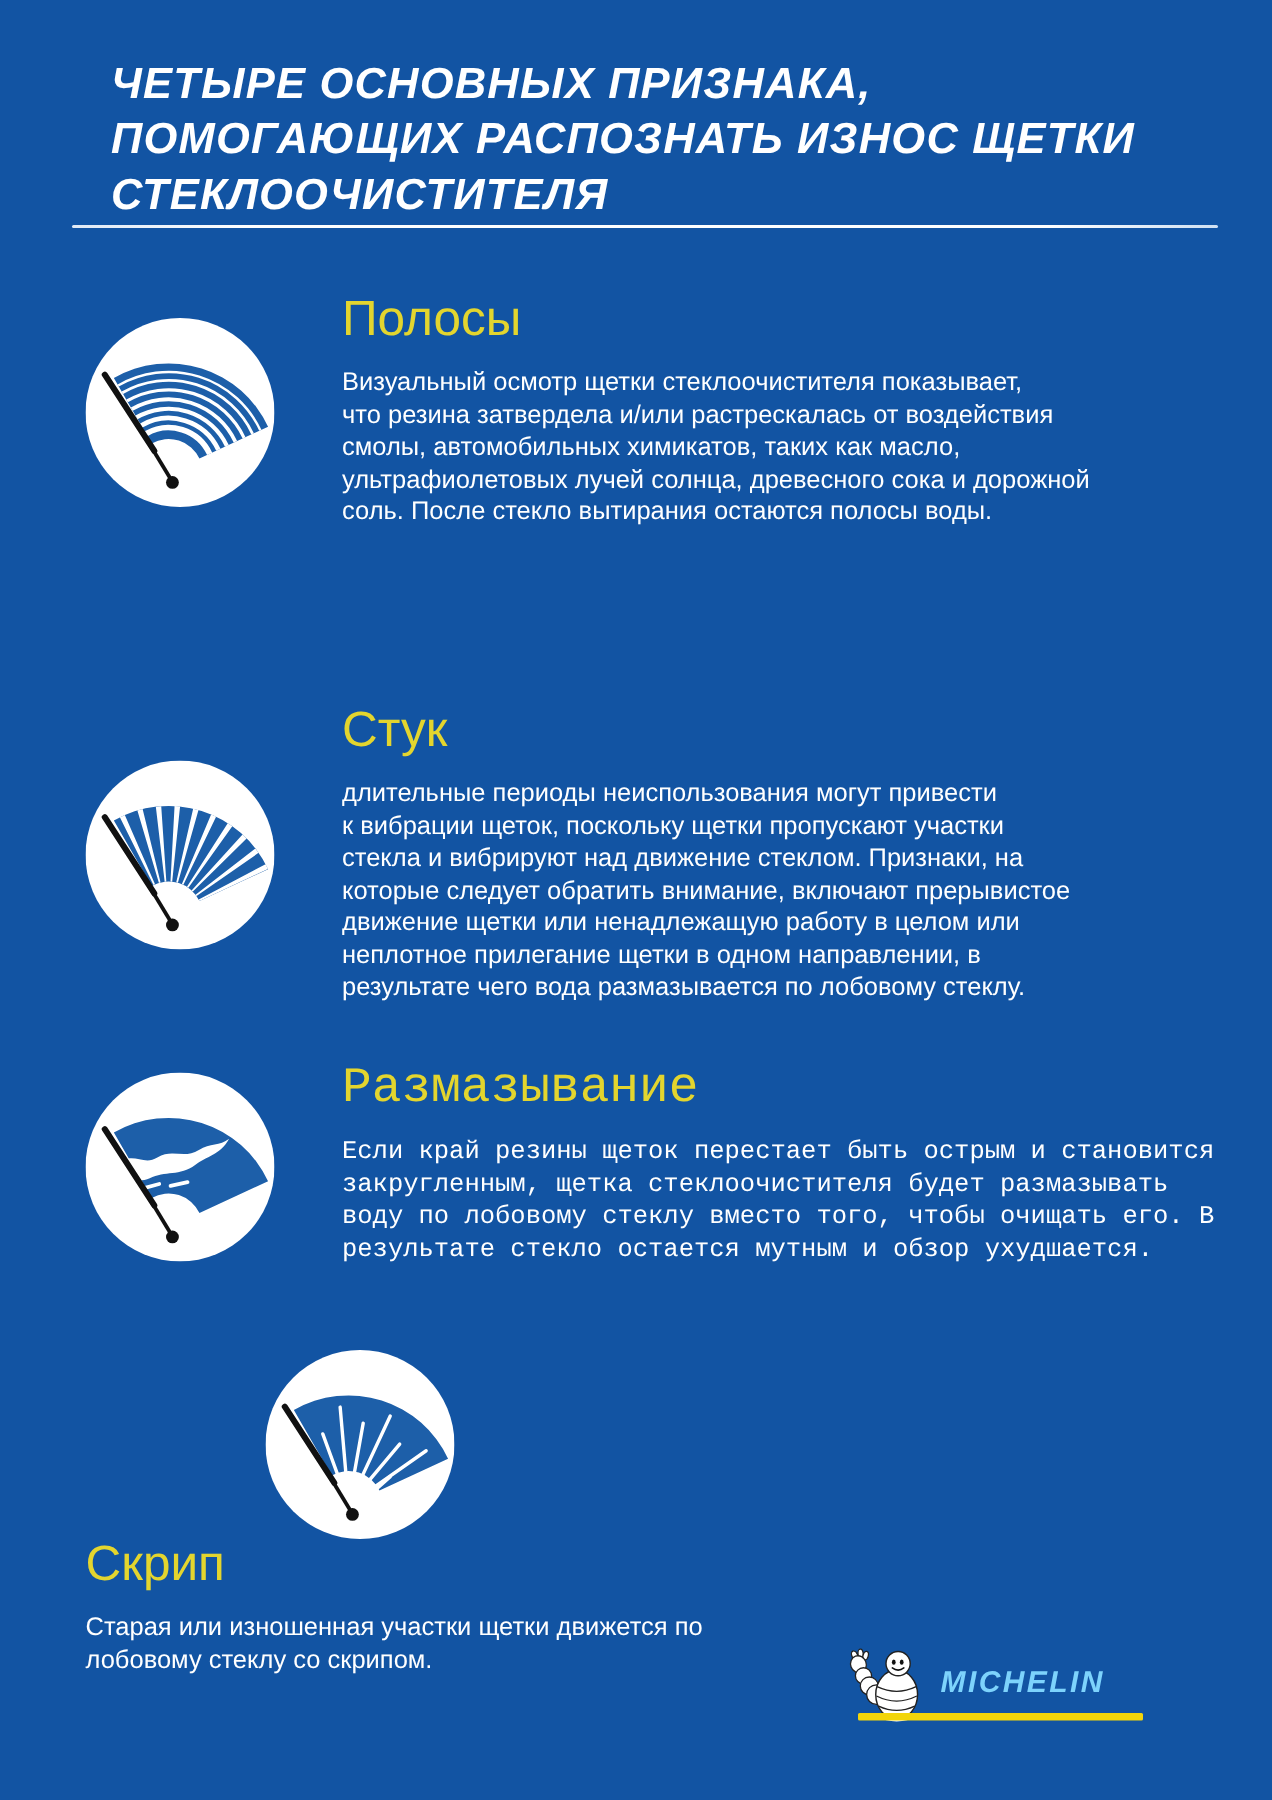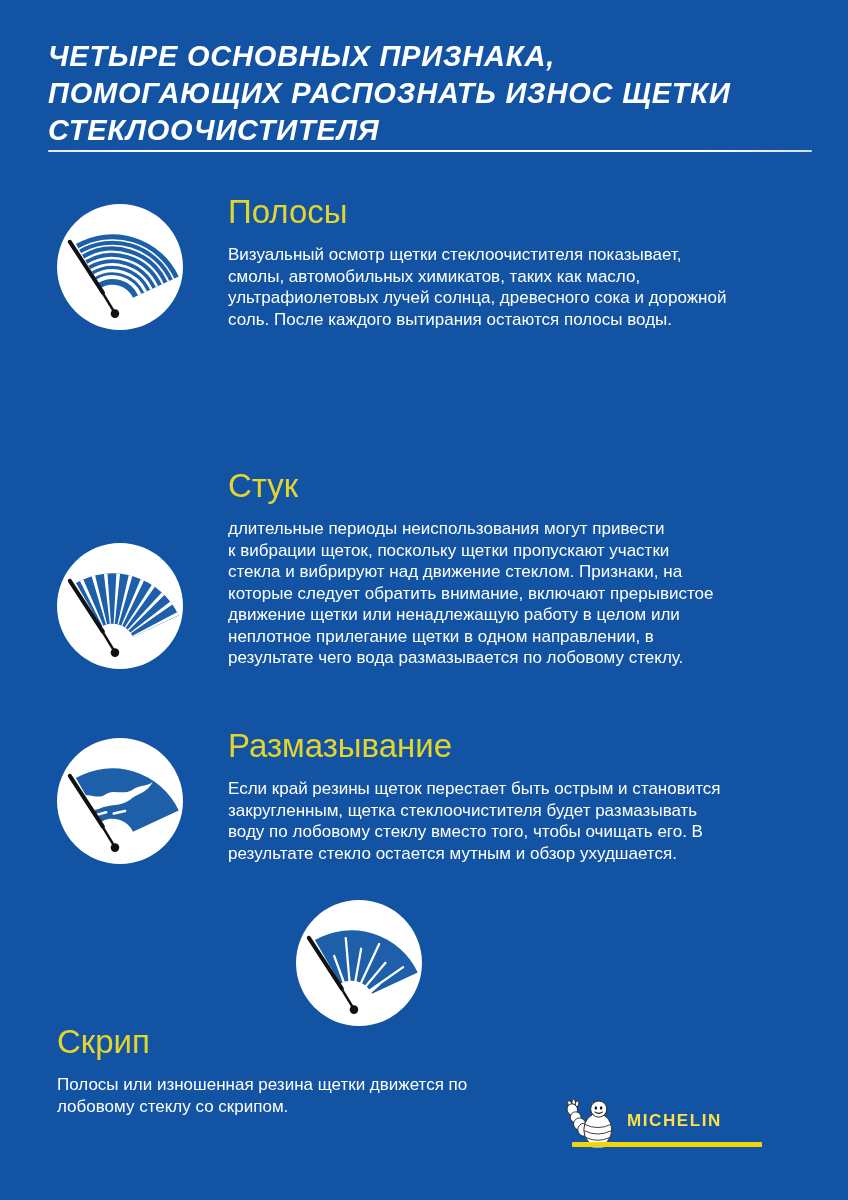--- a/index.html
+++ b/index.html
@@ -14,36 +14,36 @@
   
   .title {
     position: absolute; left: 48px; top: 38px;
     color: #ffffff;
     font-style: italic;
     font-weight: 700;
     font-size: 29px;
     line-height: 37px;
     letter-spacing: 0.8px;
   }
-  .title .tline { white-space: nowrap; }
+  .title .tline { white-space: nowrap; margin-left: 26px; }
   .divider {
     position: absolute; left: 48px; top: 150px;
     width: 764px; height: 2px;
     background: linear-gradient(90deg, #dfe9f5, #ffffff 15%, #ffffff 85%, #cfe0f2);
     border-radius: 1px;
   }
   
   .section {
     position: absolute; left: 57px;
     display: flex;
-    align-items: flex-end;
+    align-items: center;
   }
   .s1 { top: 196px; }
   .s2 { top: 425px; margin-top: 45px; }
-  .s3 { top: 730px; }
+  .s3 { top: 710px; font-family: Liberation Mono, monospace; }
   .s4 { top: 898px; flex-direction: column; }
   .icon-wrap {
     flex: 0 0 126px;
     width: 126px; height: 126px;
     margin-top: 2px;
     margin-right: 45px;
   }
   .icon-wrap svg { display: block; width: 126px; height: 126px; }
   .text-col { display: flex; flex-direction: column; }
   .sec-heading {
@@ -62,23 +62,24 @@
   }
   .sec-body .bline { white-space: nowrap; }
   
   .logo {
     position: absolute; left: 561px; top: 1098px;
     width: 252px; height: 56px;
   }
   .logo .bib { position: absolute; left: 0; top: 0; }
   .logo .wordmark {
     position: absolute; left: 66px; top: 13px;
-    color: #fde047;
+    color: #7dd3fc;
+    font-style: italic;
     font-weight: 700;
-    font-size: 17px;
+    font-size: 20px;
     letter-spacing: 1.6px;
     white-space: nowrap;
   }
   .logo .bar {
     position: absolute; left: 11px; top: 44px;
     width: 190px; height: 5px;
     background: #f2d50a;
     border-radius: 1px;
   }
 </style>
@@ -106,23 +107,24 @@
       <path d="M92.5 59.4 A53.5 53.5 0 0 0 17.3 35.7" stroke="#ffffff" stroke-width="1.3" fill="none"></path>
       <line x1="10.2" y1="30" x2="36.4" y2="70.3" stroke="#111111" stroke-width="3.2" stroke-linecap="round"></line>
       <line x1="28" y1="57" x2="45" y2="85" stroke="#111111" stroke-width="2"></line>
       <circle cx="46" cy="87" r="3.4" fill="#111111"></circle>
     </svg>
   </div>
   <div class="text-col">
     <div class="sec-heading">Полосы</div>
     <div class="sec-body">
       <div class="bline">Визуальный осмотр щетки стеклоочистителя показывает,</div>
+      <div class="bline">что резина затвердела и/или растрескалась от воздействия</div>
       <div class="bline">смолы, автомобильных химикатов, таких как масло,</div>
       <div class="bline">ультрафиолетовых лучей солнца, древесного сока и дорожной</div>
-      <div class="bline">соль. После каждого вытирания остаются полосы воды.</div>
+      <div class="bline">соль. После стекло вытирания остаются полосы воды.</div>
     </div>
   </div>
 </div>
 
 <div class="section s2">
   <div class="icon-wrap">
     <svg viewBox="0 0 100 100" aria-hidden="true">
       <circle cx="50" cy="50" r="50" fill="#ffffff"></circle>
       <path d="M96.6 57.5 A58 58 0 0 0 15 31.8 L35 66.4 A18 18 0 0 1 60.3 74.4 Z" fill="#1d5fa9"></path>
       <path d="M78.4 65.9 A38 38 0 0 0 25 49.1" stroke="#ffffff" stroke-width="40" fill="none" stroke-dasharray="1.9 4.6"></path>
@@ -183,21 +185,21 @@
         <line x1="52" y1="79.5" x2="66" y2="67"></line>
       </g>
       <line x1="10.2" y1="30" x2="36.4" y2="70.3" stroke="#111111" stroke-width="3.2" stroke-linecap="round"></line>
       <line x1="28" y1="57" x2="45" y2="85" stroke="#111111" stroke-width="2"></line>
       <circle cx="46" cy="87" r="3.4" fill="#111111"></circle>
     </svg>
   </div>
   <div class="text-col">
     <div class="sec-heading">Скрип</div>
     <div class="sec-body">
-      <div class="bline">Полосы или изношенная резина щетки движется по</div>
+      <div class="bline">Старая или изношенная участки щетки движется по</div>
       <div class="bline">лобовому стеклу со скрипом.</div>
     </div>
   </div>
 </div>
 
 <div class="logo">
   <div class="bib">
     <svg width="62" height="50" viewBox="0 0 64 52" aria-hidden="true">
 
       <g fill="#ffffff" stroke="#222222" stroke-width="0.9">

